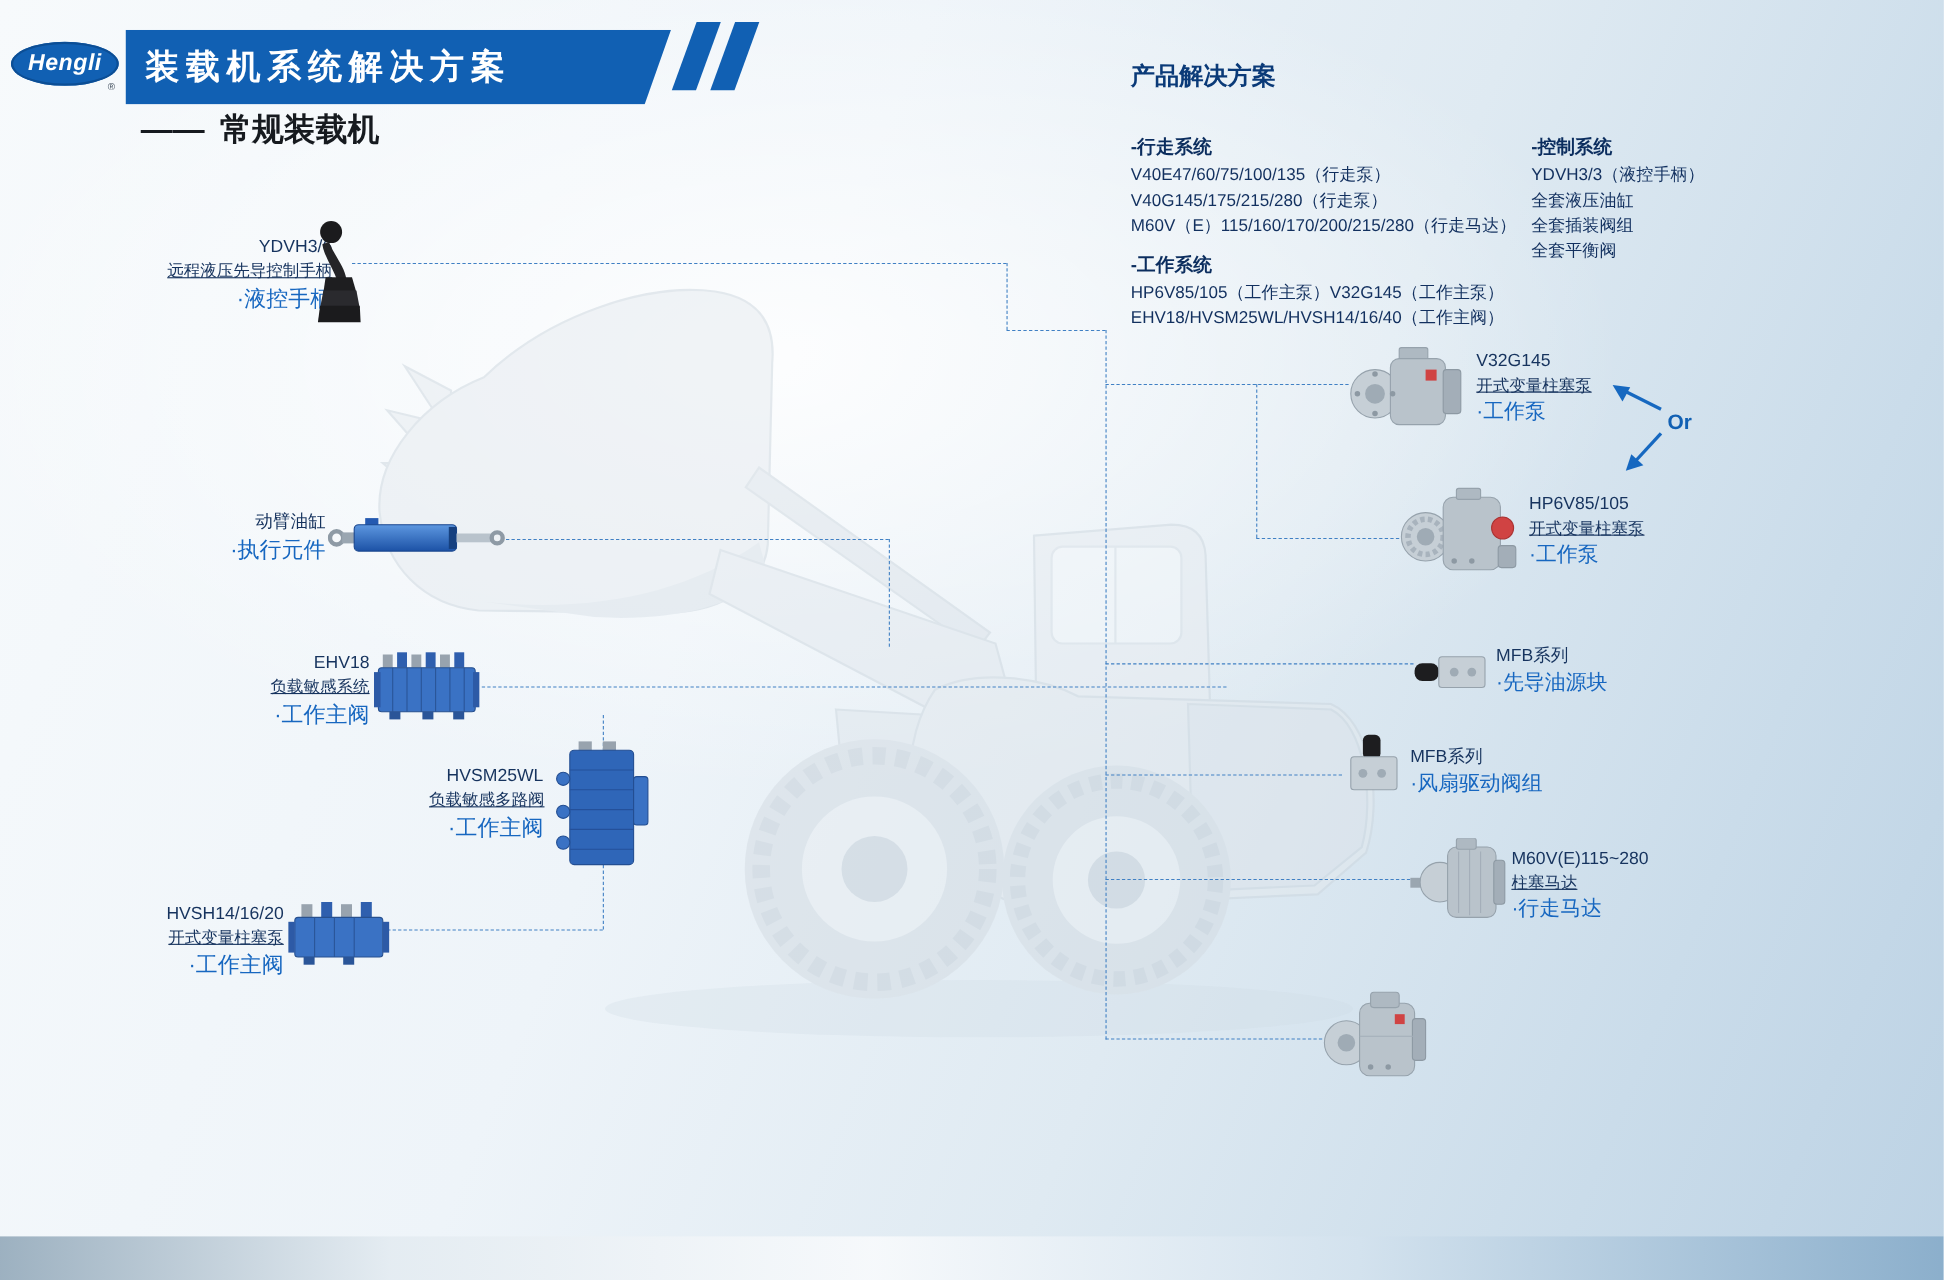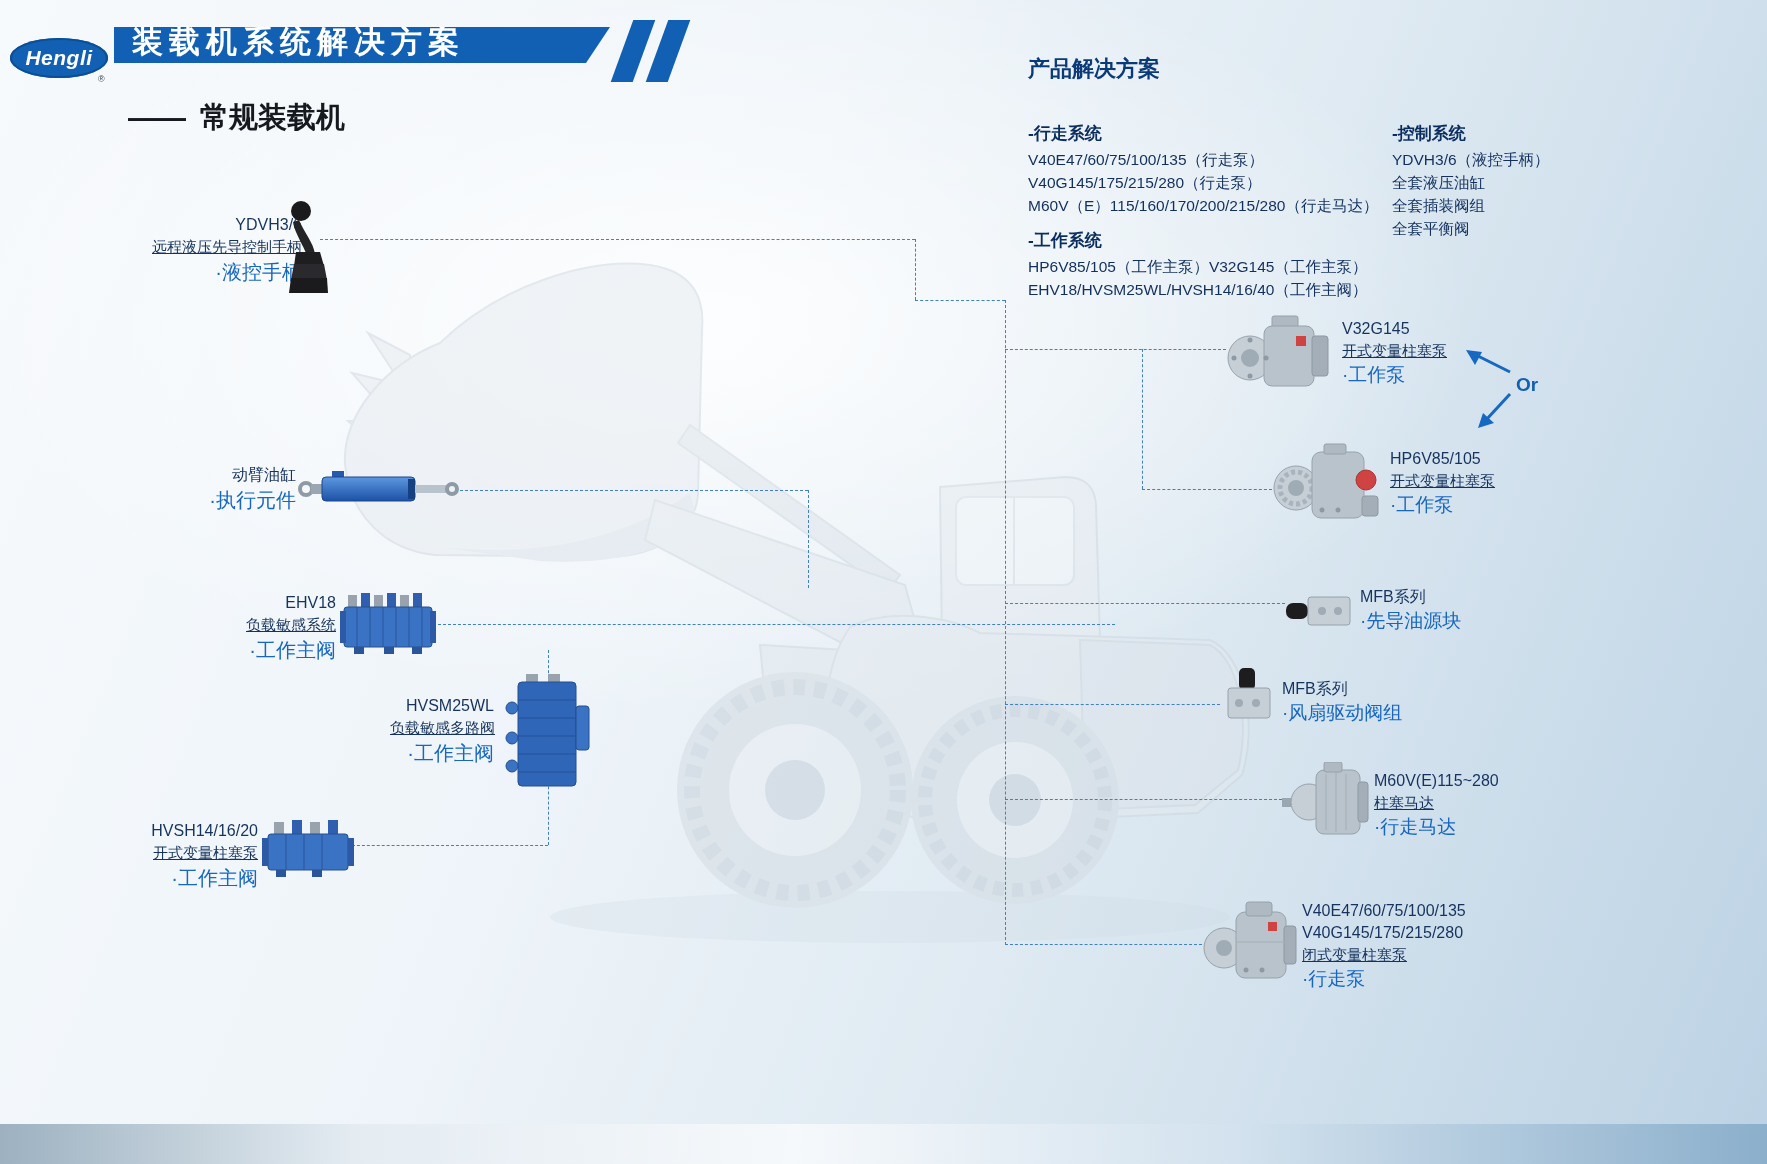--- a/index.html
+++ b/index.html
@@ -11,22 +11,22 @@
       radial-gradient(1100px 560px at 40% 28%, rgba(255,255,255,.85), rgba(255,255,255,0) 70%),
       linear-gradient(112deg,#f7fafc 0%,#eef4f9 38%,#dfeaf2 62%,#cadcea 84%,#bcd2e4 100%);
   }
 
   
   .logo { position:absolute; left:10px; top:38px; width:98px; height:40px; background:#1160b3;
     border-radius:50%; display:flex; align-items:center; justify-content:center;
     box-shadow:0 0 0 2px #0c4e95 inset; }
   .logo-text { color:#fff; font-style:italic; font-weight:700; font-size:21px; letter-spacing:.5px; }
   .reg { position:absolute; left:98px; top:74px; font-size:9px; color:#3c4a58; }
-  .banner { position:absolute; left:114px; top:27px; width:496px; height:36px; background:#1160b3;
-    clip-path:polygon(0 0,100% 0,calc(100% - 24px) 100%,0 100%); display:flex; align-items:flex-end; }
+  .banner { position:absolute; left:114px; top:27px; width:496px; height:68px; background:#1160b3;
+    clip-path:polygon(0 0,100% 0,calc(100% - 24px) 100%,0 100%); display:flex; align-items:center; }
   .banner-title { color:#ffffff; font-size:31px; font-weight:700; letter-spacing:6px; padding-left:18px; white-space:nowrap; }
   .slash { position:absolute; top:20px; width:22px; height:62px; background:#1160b3; transform:skewX(-20deg); }
   .slash.s1 { left:622px; } .slash.s2 { left:657px; }
   .subtitle { position:absolute; left:128px; top:98px; font-size:29px; font-weight:600; color:#161a1f;
     display:flex; gap:14px; align-items:center; white-space:nowrap; }
 
   
   .solutions { position:absolute; left:1028px; top:56px; width:730px; }
   .sol-title { font-size:22px; font-weight:700; color:#0a3a78; line-height:26px; margin-bottom:10px; }
   .sol-cols { display:flex;margin-top:36px; }
@@ -132,21 +132,21 @@
         <div class="sol-heading">-行走系统</div>
         <div class="sol-line">V40E47/60/75/100/135（行走泵）</div>
         <div class="sol-line">V40G145/175/215/280（行走泵）</div>
         <div class="sol-line">M60V（E）115/160/170/200/215/280（行走马达）</div>
         <div class="sol-heading gap">-工作系统</div>
         <div class="sol-line">HP6V85/105（工作主泵）V32G145（工作主泵）</div>
         <div class="sol-line">EHV18/HVSM25WL/HVSH14/16/40（工作主阀）</div>
       </div>
       <div class="sol-col c2">
         <div class="sol-heading">-控制系统</div>
-        <div class="sol-line">YDVH3/6（液控手柄）</div>
+        <div class="sol-line">YDVH3/3（液控手柄）</div>
         <div class="sol-line">全套液压油缸</div>
         <div class="sol-line">全套插装阀组</div>
         <div class="sol-line">全套平衡阀</div>
       </div>
     </div>
   </div>
 
   <div class="co align-right" style="left:130px; top:214px; width:172px;">
     <div class="co-model">YDVH3/6</div>
     <div class="co-desc">远程液压先导控制手柄</div>
@@ -355,21 +355,15 @@
       <circle cx="22" cy="52" r="8" fill="#9fabb5"></circle>
       <rect x="34" y="16" width="50" height="66" rx="9" fill="#b9c3cb" stroke="#96a2ac"></rect>
       <rect x="44" y="6" width="26" height="14" rx="3" fill="#aeb9c2" stroke="#96a2ac"></rect>
       <rect x="82" y="30" width="12" height="38" rx="3" fill="#a3aeb8" stroke="#8d99a3"></rect>
       <rect x="66" y="26" width="9" height="9" fill="#d04343"></rect>
       <circle cx="44" cy="74" r="2.5" fill="#8d99a3"></circle>
         <circle cx="60" cy="74" r="2.5" fill="#8d99a3"></circle>
       <line x1="34" y1="46" x2="84" y2="46" stroke="#a3aeb8"></line>
     </svg>
   </div>
-  <div class="co rt" style="left:1302px; top:900px;">
-    <div class="co-model">V40E47/60/75/100/135</div>
-    <div class="co-model">V40G145/175/215/280</div>
-    <div class="co-desc">闭式变量柱塞泵</div>
-    <div class="co-tag">·行走泵</div>
-  </div>
 
   <div class="bottom-band"></div>
 </div>
 
 </body></html>

